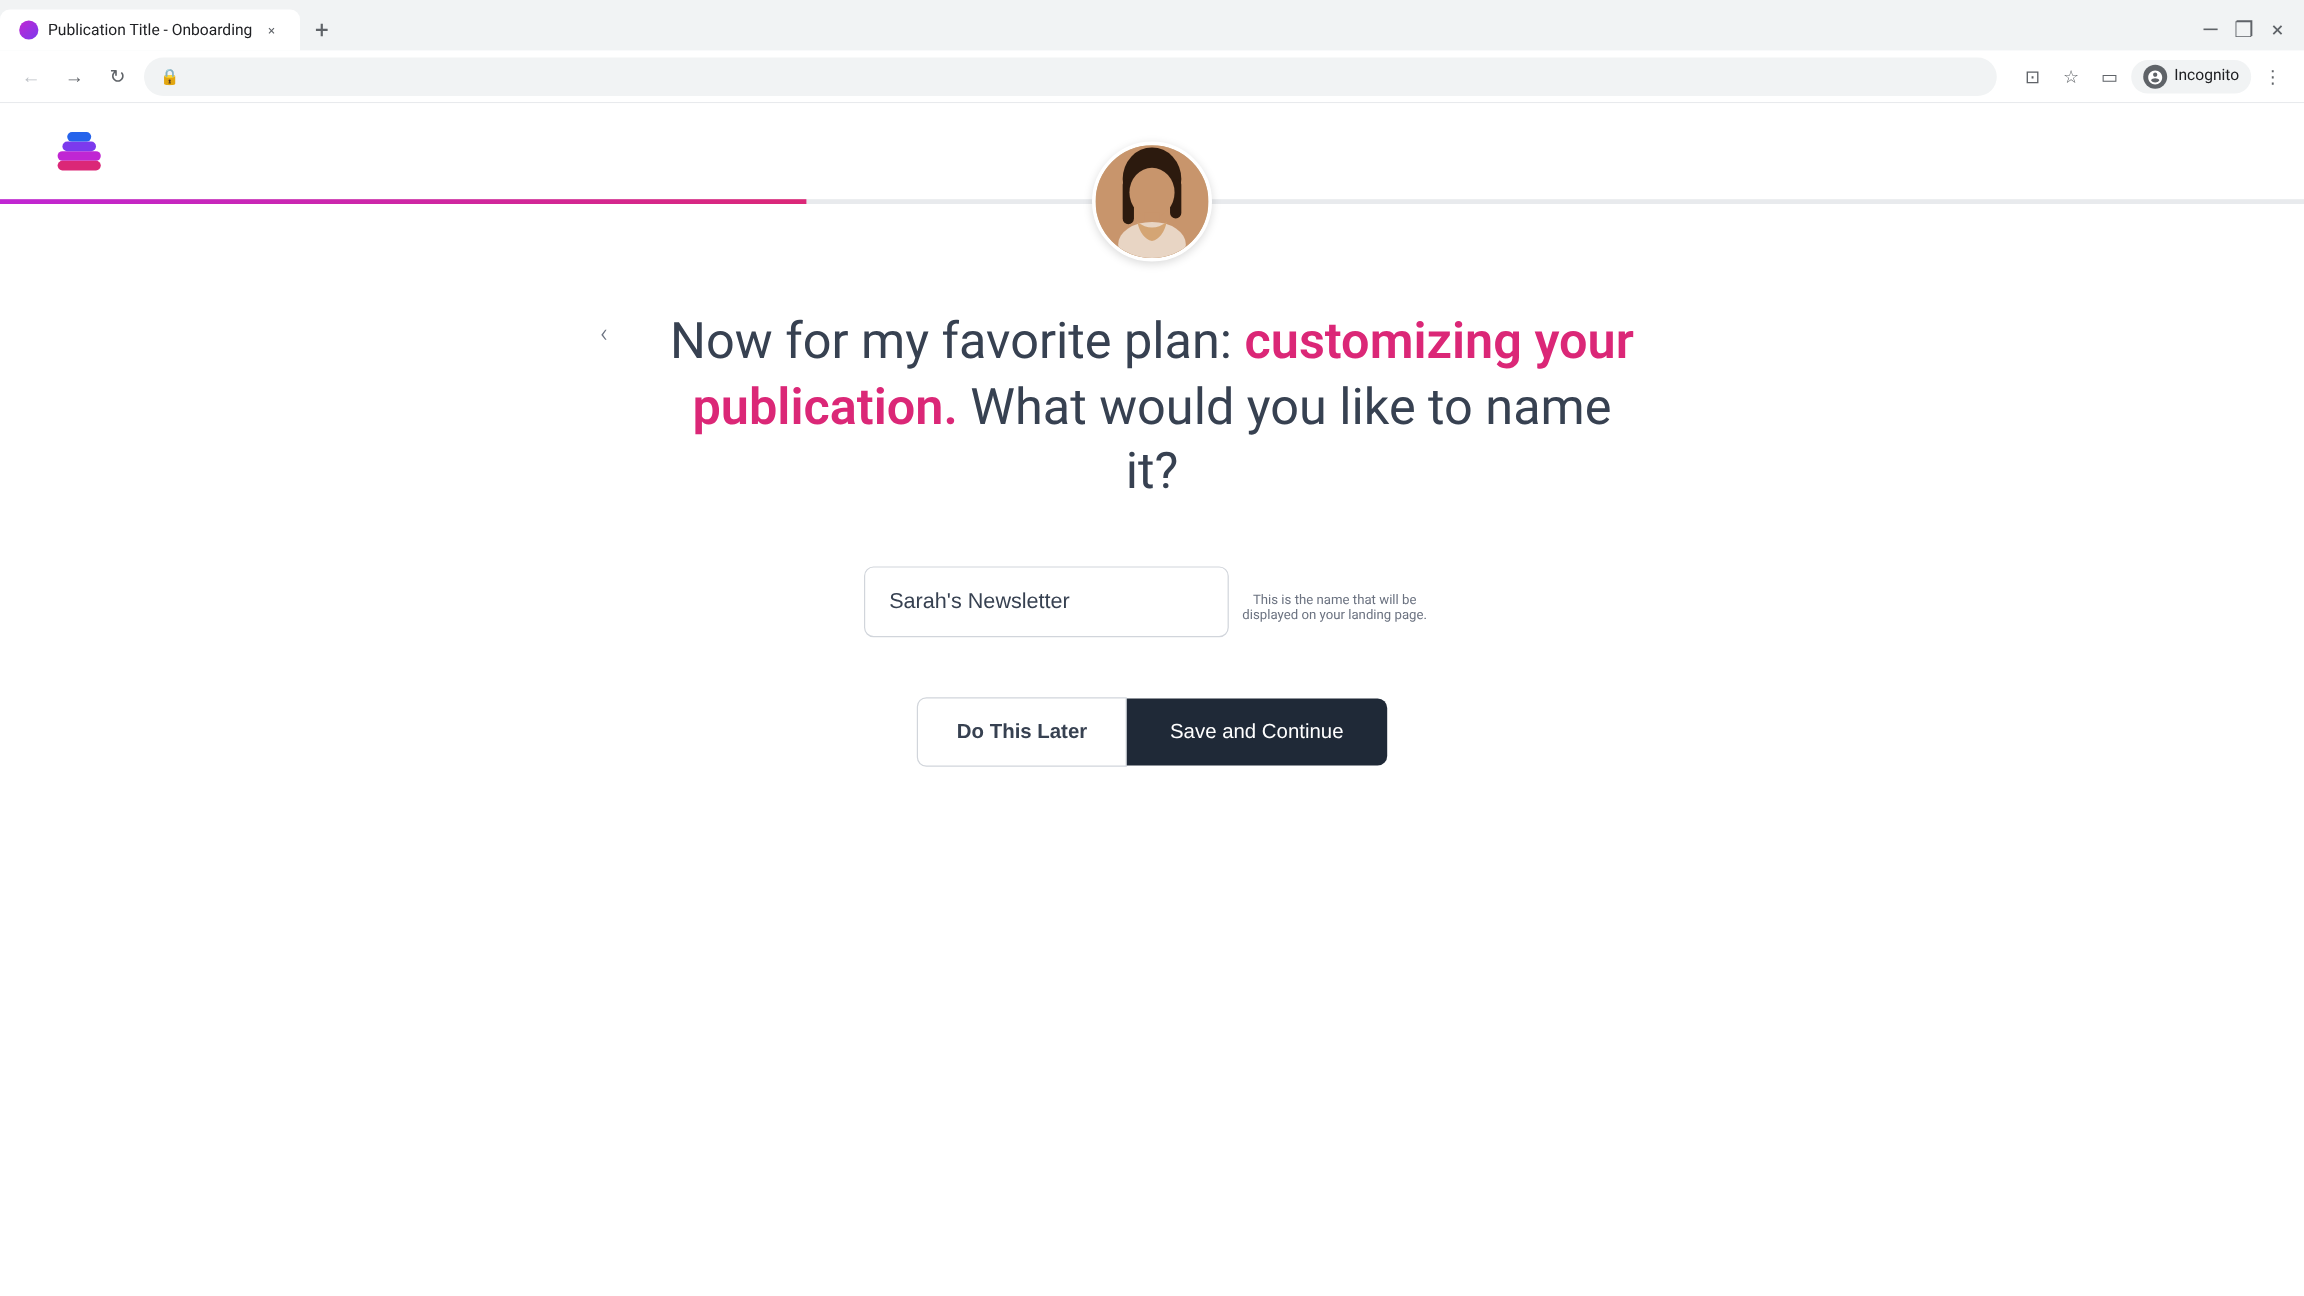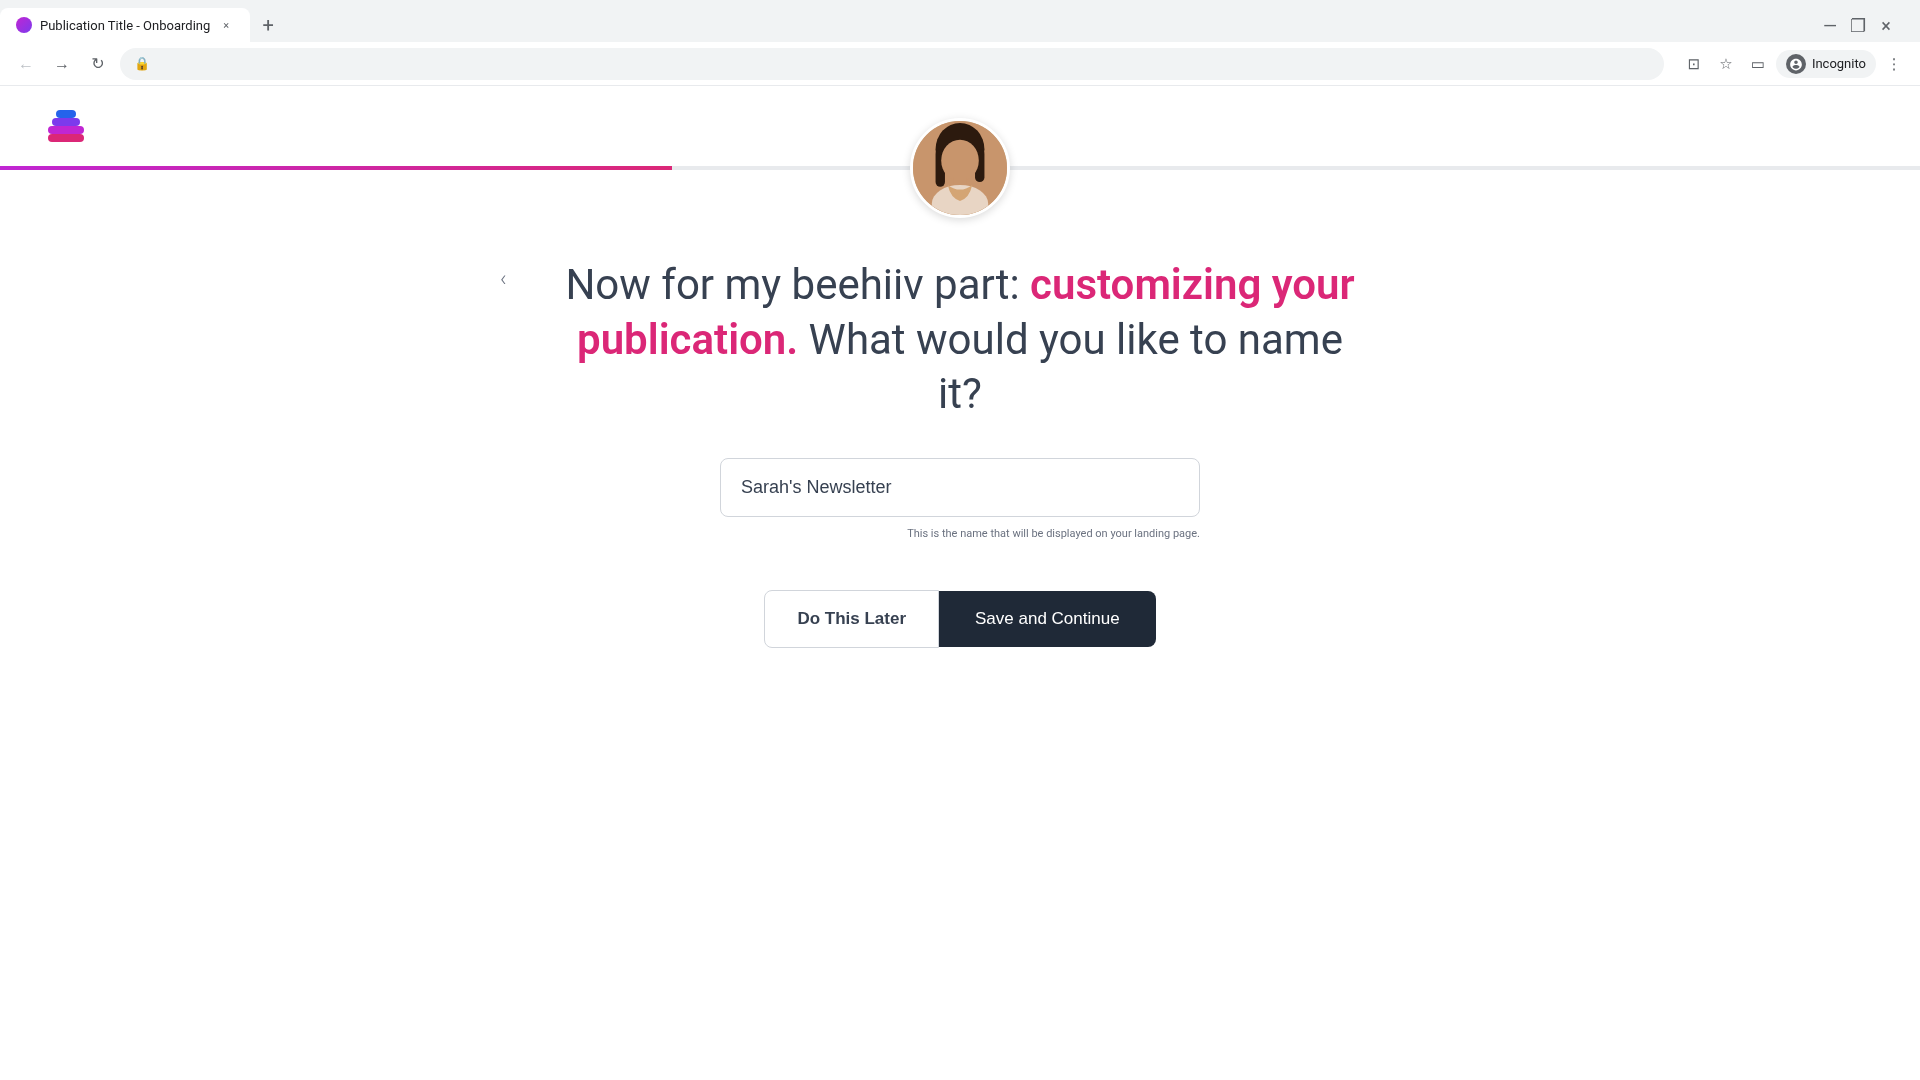--- a/index.html
+++ b/index.html
@@ -18,21 +18,21 @@
 
     
     .browser-chrome {
       background: #f1f3f4;
       width: 100%;
     }
 
     .tab-bar {
       display: flex;
       align-items: center;
-      padding: 8px 16px 0 0;
+      padding: 8px 4px 0 0;
       background: #f1f3f4;
       height: 42px;
     }
 
     .tab {
       display: flex;
       align-items: center;
       background: #ffffff;
       border-radius: 8px 8px 0 0;
       padding: 0 16px;
@@ -307,26 +307,26 @@
       max-width: 820px;
     }
 
     .heading-accent {
       color: #db2777;
       font-weight: 600;
     }
 
     
     .input-section {
-      margin-top: 36px;
+      margin-top: 50px;
       width: 100%;
       max-width: 480px;
       display: flex;
-      flex-direction: column;
-      align-items: flex-end;
+      flex-direction: row;
+      align-items: center;
     }
 
     .name-input {
       width: 100%;
       padding: 18px 20px;
       font-size: 18px;
       color: #374151;
       border: 1.5px solid #d1d5db;
       border-radius: 8px;
       outline: none;
@@ -453,21 +453,21 @@
 
   <div class="progress-bar-container">
     <div class="progress-bar-fill"></div>
   </div>
 
   <div class="main-content">
 
     <div class="heading-row">
       <span class="back-btn">‹</span>
       <h1 class="heading">
-        <span>Now for my beehiiv part: </span><span class="heading-accent">customizing your publication.</span><span> What would you like to name it?</span>
+        <span>Now for my favorite plan: </span><span class="heading-accent">customizing your publication.</span><span> What would you like to name it?</span>
       </h1>
     </div>
 
     <div class="input-section">
       <input type="text" class="name-input" value="Sarah's Newsletter" placeholder="Sarah's Newsletter" style="">
       <p class="input-hint">This is the name that will be displayed on your landing page.</p>
     </div>
 
     <div class="button-row">
       <button class="btn-later">Do This Later</button>

